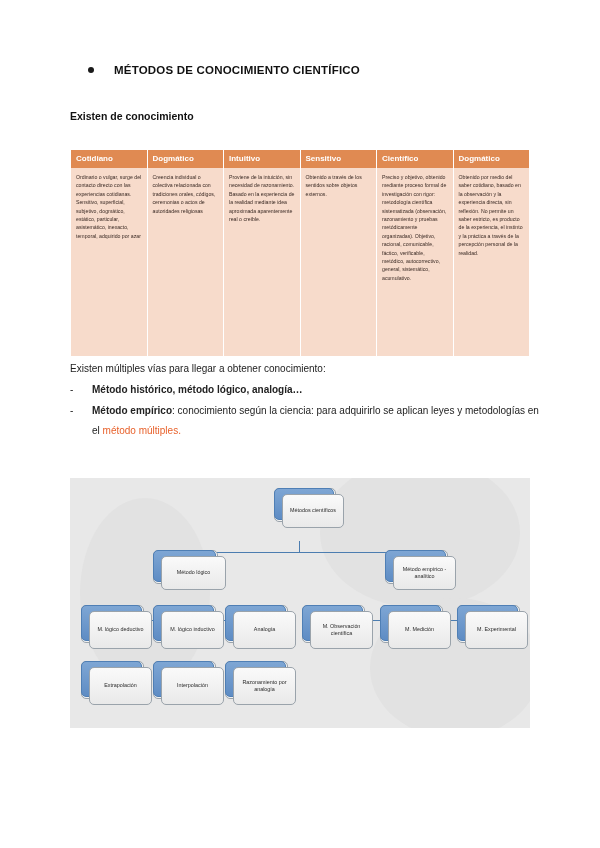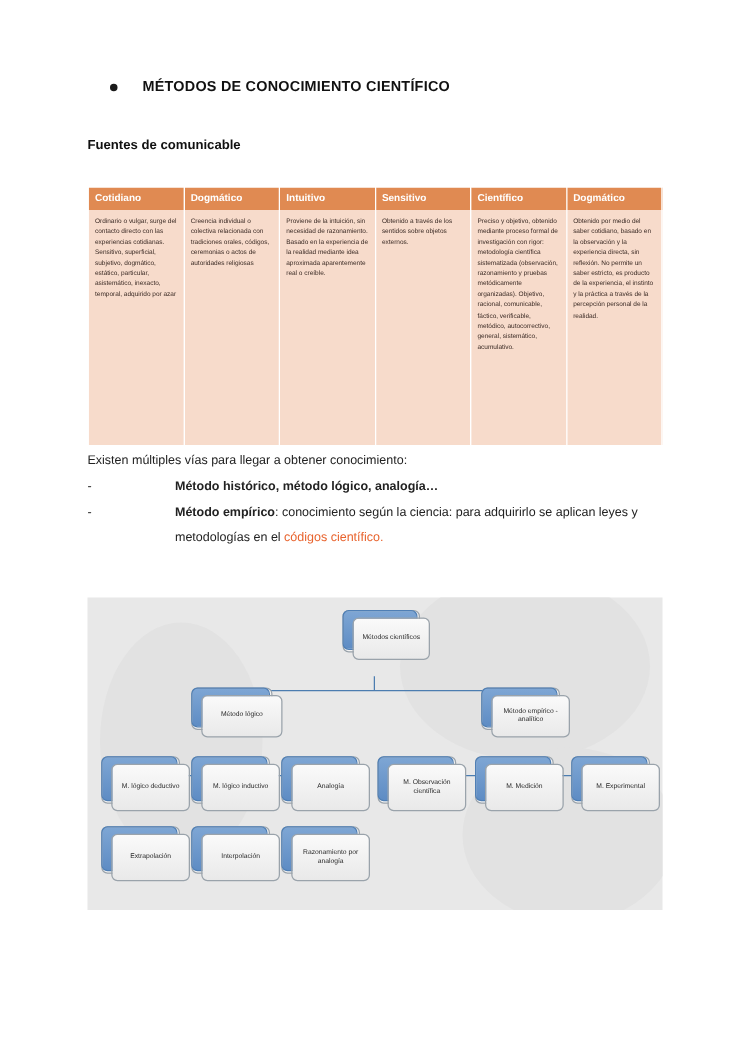--- a/index.html
+++ b/index.html
@@ -69,21 +69,21 @@
     font-size:10px; line-height:17px; color:#222;
   }
   #intro-line { top:360px; }
   .bullets { position:absolute; left:70px; top:380px; width:470px; }
   .bullet-item {
     display:flex; gap:10px;
     font-size:10px; line-height:20px; color:#222;
     margin-bottom:1px;
   }
   .dash { width:12px; flex:none; text-align:left; color:#222; }
-  .bullet-text { flex:1;margin-left:48px; }
+  .bullet-text { flex:1; }
   .bullet-text b { font-weight:bold; }
   .accent-link { color:#E8622C; }
 
   
   .diagram {
     position:absolute; left:70px; top:478px;
     width:460px; height:250px;
     background:#E8E8E8;
     overflow:hidden;
   }
@@ -137,21 +137,21 @@
 </head>
 <body>
 
 <div class="page">
 
   <div class="title-row">
     <span class="bullet-dot"></span>
     <span class="doc-title">MÉTODOS DE CONOCIMIENTO CIENTÍFICO</span>
   </div>
 
-  <div class="sec-heading" id="heading-fuentes">Fuentes de comunicable</div>
+  <div class="sec-heading" id="heading-fuentes">Existen de conocimiento</div>
 
   <div class="tbl-wrap">
     <table class="knowledge">
       <thead>
         <tr>
           <th>Cotidiano</th>
           <th>Dogmático</th>
           <th>Intuitivo</th>
           <th>Sensitivo</th>
           <th>Científico</th>
@@ -176,21 +176,21 @@
   <div class="bullets">
     <div class="bullet-item">
       <span class="dash">-</span>
       <span class="bullet-text">
         <b>Método histórico, método lógico, analogía…</b><span></span>
       </span>
     </div>
     <div class="bullet-item">
       <span class="dash">-</span>
       <span class="bullet-text">
-        <b>Método empírico</b><span>: conocimiento según la ciencia: para adquirirlo se aplican leyes y metodologías en el </span><span class="accent-link">códigos científico.</span>
+        <b>Método empírico</b><span>: conocimiento según la ciencia: para adquirirlo se aplican leyes y metodologías en el </span><span class="accent-link">método múltiples.</span>
       </span>
     </div>
   </div>
 
 
   <div class="diagram">
     <div class="blob b1"></div>
     <div class="blob b2"></div>
     <div class="blob b3"></div>
 

